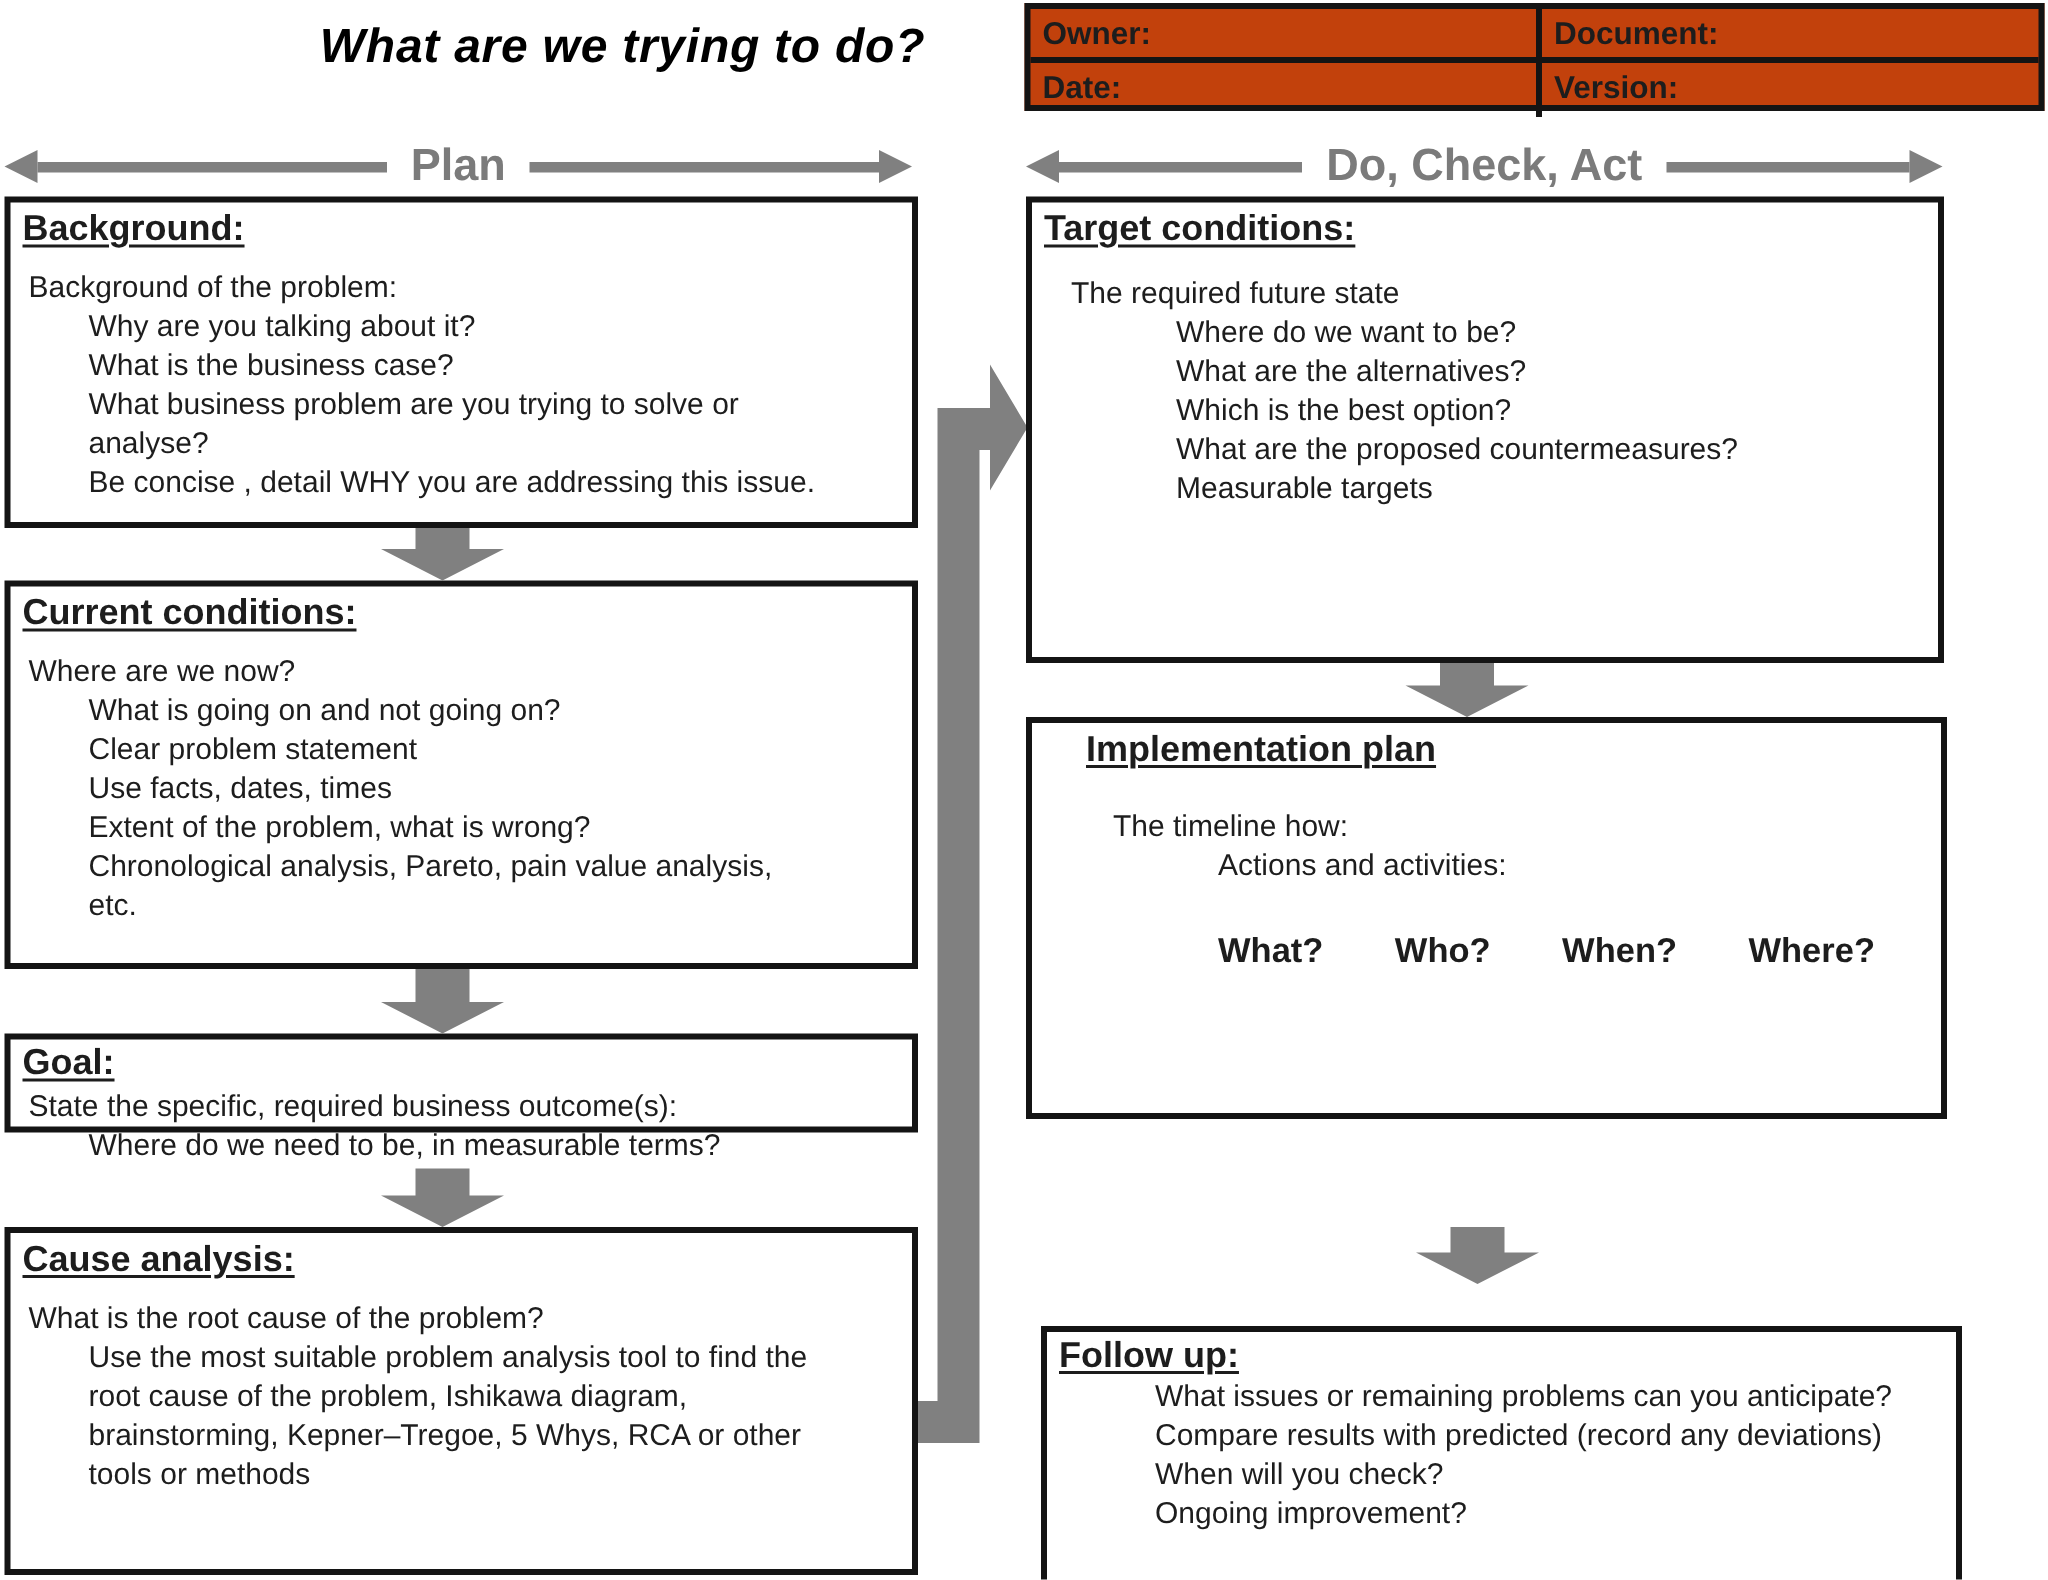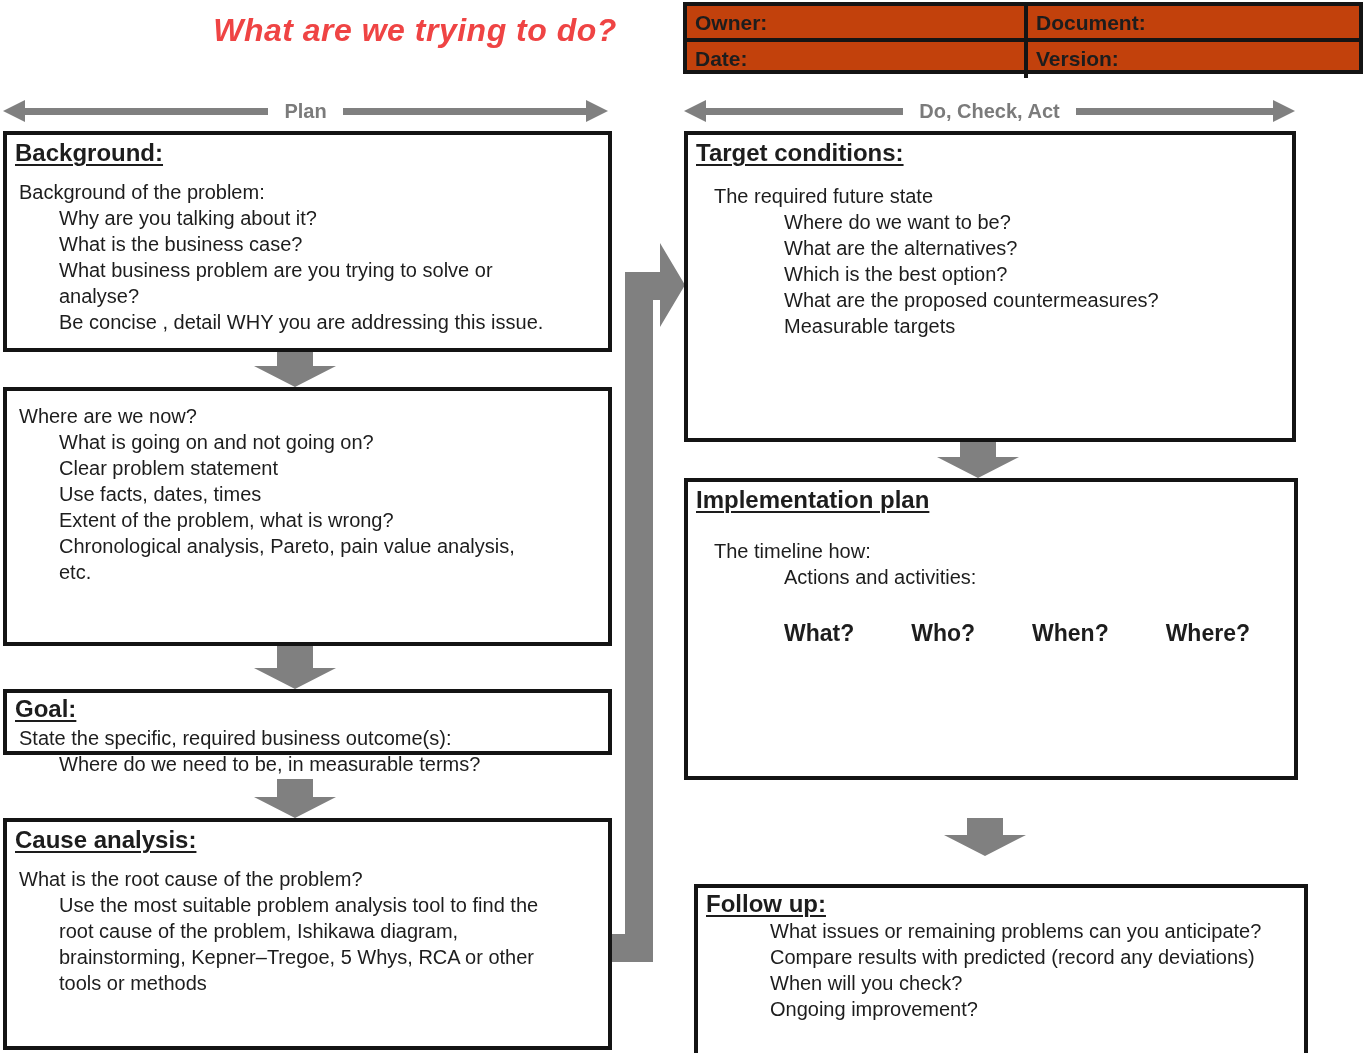--- a/index.html
+++ b/index.html
@@ -5,21 +5,21 @@
   html,body{margin:0;padding:0;}
   body{
     width:1365px;height:1053px;position:relative;overflow:hidden;
     background:#ffffff;color:#1d1d1d;
     font-family:"Liberation Sans",sans-serif;
   }
   
   #page-title{
     position:absolute;left:140px;top:12px;width:550px;
     font-size:32px;font-weight:bold;font-style:italic;
-    text-align:center;color:#ef4444;letter-spacing:.5px;
+    text-align:center;color:#000000;letter-spacing:.5px;
   }
   
   #info-table{
     position:absolute;left:683px;top:2px;width:680px;height:72px;
     display:grid;grid-template-columns:341px 1fr;grid-template-rows:36px 36px;
     border:4px solid #141414;box-sizing:border-box;background:#c2410c;
   }
   #info-table .cell{
     box-sizing:border-box;padding:2px 0 0 8px;
     font-size:21px;font-weight:bold;line-height:30px;
@@ -41,33 +41,33 @@
     border-width:11px 22px 11px 0;
     border-color:transparent #808080 transparent transparent;
   }
   .hline.hl-right::after{
     content:"";position:absolute;right:-22px;top:50%;transform:translateY(-50%);
     width:0;height:0;border-style:solid;
     border-width:11px 0 11px 22px;
     border-color:transparent transparent transparent #808080;
   }
   .span-label{
-    margin:0 16px;font-size:20px;font-weight:bold;color:#7b7b7b;white-space:nowrap;
+    margin:0 16px;font-size:30px;font-weight:bold;color:#7b7b7b;white-space:nowrap;
   }
   
   .box{
     position:absolute;border:4px solid #141414;background:#ffffff;
     box-sizing:border-box;
   }
   #box-background{left:3px;top:131px;width:609px;height:221px;}
   #box-current{left:3px;top:387px;width:609px;height:259px;}
   #box-goal{left:3px;top:689px;width:609px;height:66px;}
   #box-cause{left:3px;top:818px;width:609px;height:232px;}
   #box-target{left:684px;top:131px;width:612px;height:311px;}
-  #box-impl{left:684px;top:478px;width:614px;height:302px;}
+  #box-impl{left:684px;top:478px;width:614px;height:268px;padding-left:28px;}
   #box-follow{left:694px;top:884px;width:614px;height:203px;}
   .box-heading{
     display:inline-block;margin:4px 0 0 8px;
     font-size:24px;font-weight:bold;
     text-decoration:underline;text-decoration-thickness:2px;text-underline-offset:3px;text-align:right;
   }
   .box-intro{
     font-size:20px;line-height:26px;margin:12px 0 0 12px;
   }
   .bullet{
@@ -143,20 +143,21 @@
 <div id="box-background" class="box">
   <div class="box-heading">Background:</div>
   <div class="box-intro">Background of the problem:</div>
   <div class="bullet">Why are you talking about it?</div>
   <div class="bullet">What is the business case?</div>
   <div class="bullet">What business problem are you trying to solve or analyse?</div>
   <div class="bullet">Be concise , detail WHY you are addressing this issue.</div>
 </div>
 
 <div id="box-current" class="box">
+  <div class="box-heading">Current conditions:</div>
   <div class="box-intro">Where are we now?</div>
   <div class="bullet">What is going on and not going on?</div>
   <div class="bullet">Clear problem statement</div>
   <div class="bullet">Use facts, dates, times</div>
   <div class="bullet">Extent of the problem, what is wrong?</div>
   <div class="bullet">Chronological analysis, Pareto, pain value analysis, etc.</div>
 </div>
 
 <div id="box-goal" class="box">
   <div class="box-heading" style="margin-top:2px;">Goal:</div>

